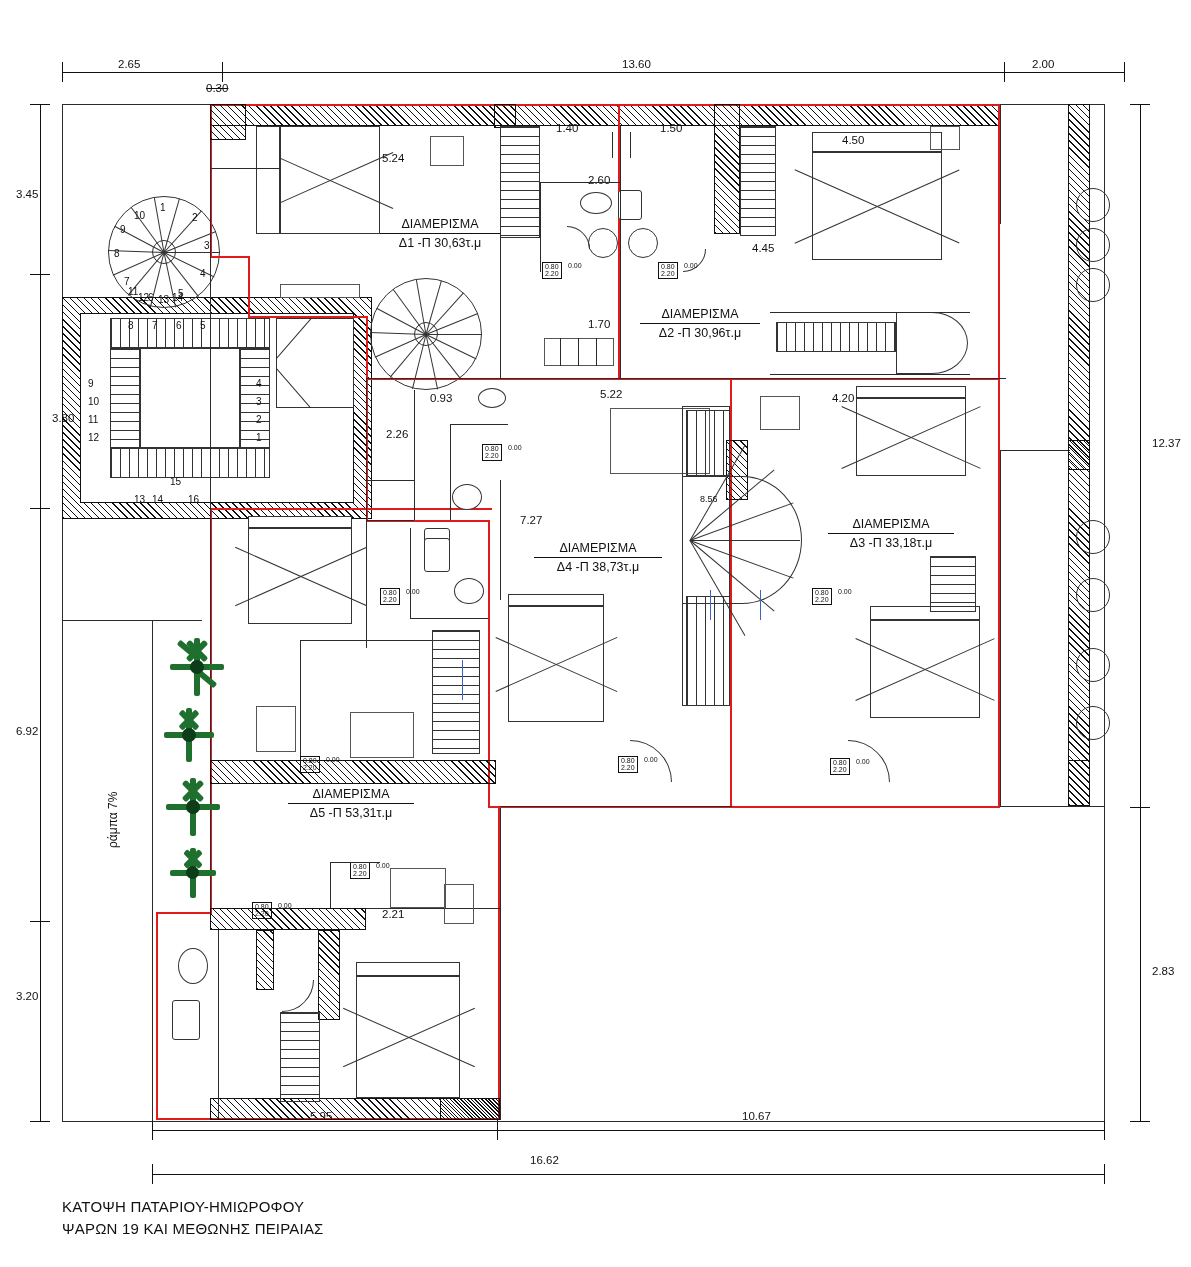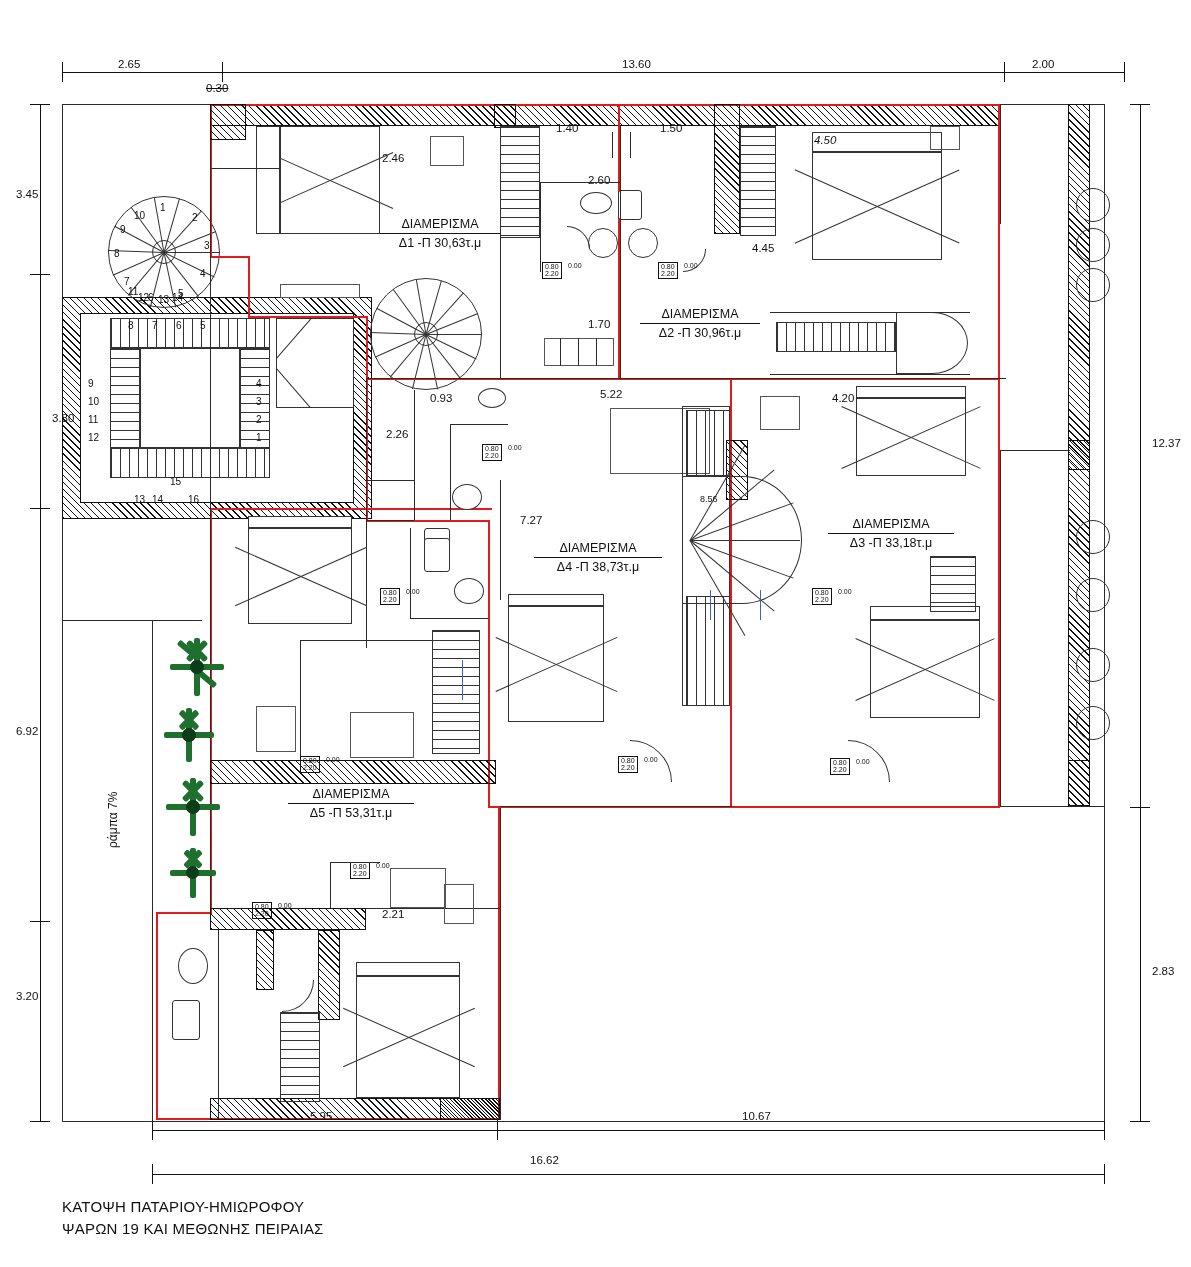--- a/index.html
+++ b/index.html
@@ -287,21 +287,21 @@
   <div class="hatch" style="left:210px; top:760px; width:286px; height:24px;"></div>
   <div class="hatch" style="left:210px; top:908px; width:156px; height:22px;"></div>
   <div class="hatch" style="left:210px; top:1098px; width:290px; height:22px;"></div>
   <div class="hatch" style="left:318px; top:930px; width:22px; height:90px;"></div>
   <div class="hatch" style="left:256px; top:930px; width:18px; height:60px;"></div>
 
   <div class="bed" style="left:280px; top:126px; width:100px; height:108px;"></div>
   <div class="pillow" style="left:256px; top:126px; width:24px; height:108px;"></div>
   <div class="boxthin" style="left:430px; top:136px; width:34px; height:30px;"></div>
   <div class="thin" style="left:210px; top:168px; width:70px; height:1px;"></div>
-  <div class="dim-text" style="left:382px; top:152px;">2.46</div>
+  <div class="dim-text" style="left:382px; top:152px;">5.24</div>
 
   <div class="stairsH" style="left:500px; top:126px; width:40px; height:112px;"></div>
   <div class="thin" style="left:500px; top:240px; width:1px; height:138px;"></div>
 
   <div class="boxthin" style="left:280px; top:284px; width:80px; height:14px;"></div>
 
   <div class="apt" style="left:380px; top:216px; width:120px;">
     <span class="t1">ΔΙΑΜΕΡΙΣΜΑ</span>
     <span class="t2">Δ1 -Π 30,63τ.μ</span>
   </div>
@@ -335,21 +335,21 @@
 
   <div class="stairsH" style="left:740px; top:126px; width:36px; height:110px;"></div>
   <div class="boxthin" style="left:544px; top:338px; width:70px; height:28px;"></div>
   <div class="thin" style="left:560px; top:338px; width:1px; height:28px;"></div>
   <div class="thin" style="left:578px; top:338px; width:1px; height:28px;"></div>
   <div class="thin" style="left:596px; top:338px; width:1px; height:28px;"></div>
 
   <div class="bed" style="left:812px; top:152px; width:130px; height:108px;"></div>
   <div class="pillow" style="left:812px; top:132px; width:130px; height:20px;"></div>
   <div class="boxthin" style="left:930px; top:126px; width:30px; height:24px;"></div>
-  <div class="dim-text" style="left:814px; top:134px;font-style:italic;">4.50</div>
+  <div class="dim-text" style="left:842px; top:134px;">4.50</div>
 
   <div class="apt" style="left:640px; top:306px; width:120px;">
     <span class="t1">ΔΙΑΜΕΡΙΣΜΑ</span>
     <span class="t2">Δ2 -Π 30,96τ.μ</span>
   </div>
 
   <div class="stairsV" style="left:776px; top:322px; width:120px; height:30px;"></div>
   <div class="abs" style="left:896px; top:312px; width:72px; height:62px; border:1px solid #333; border-radius:0 50% 50% 0;"></div>
   <div class="thin" style="left:770px; top:312px; width:200px; height:1px;"></div>
   <div class="thin" style="left:770px; top:374px; width:200px; height:1px;"></div>

